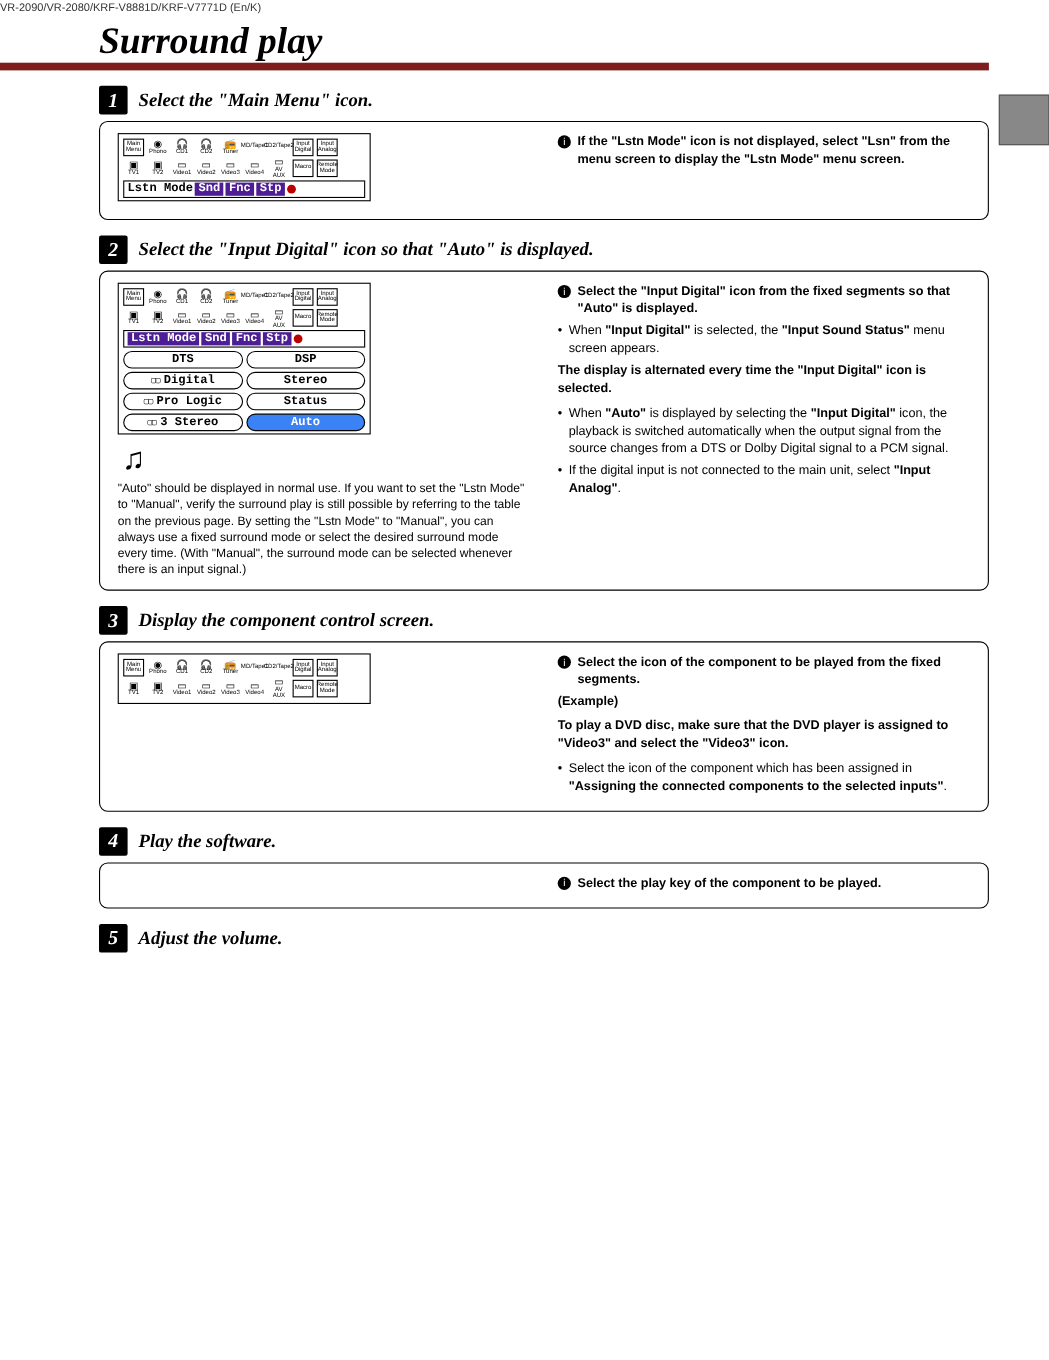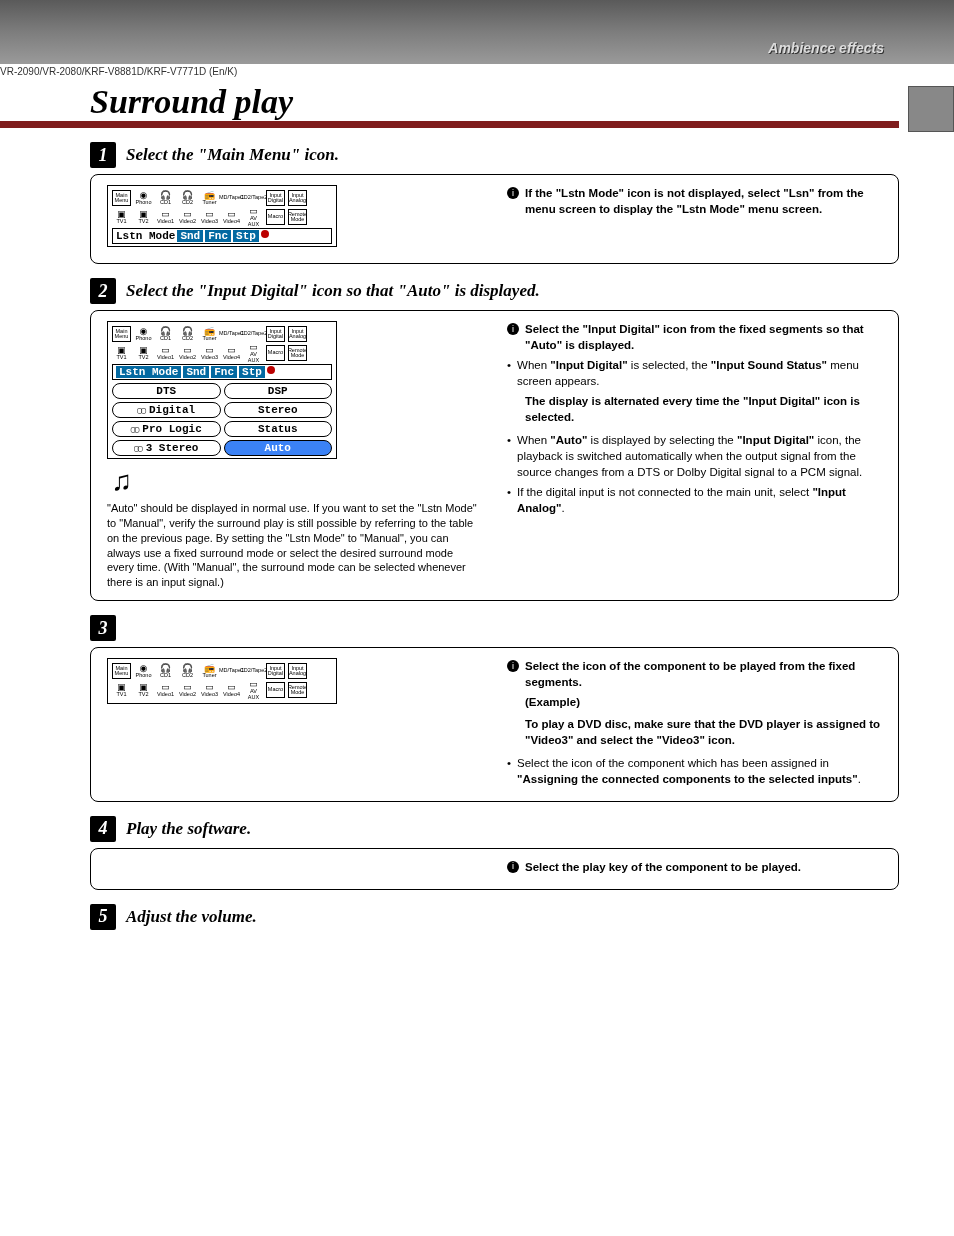--- a/index.html
+++ b/index.html
@@ -57,42 +57,42 @@
   .right-col { flex: 1; font-size: 11.5px; line-height: 1.4; }
   .right-col p { margin-bottom: 6px; }
   .bullet-line { display: flex; gap: 6px; margin-bottom: 4px; }
   .bullet-circ {
     width: 12px; height: 12px; border-radius: 50%; background: #000;
     color: #fff; font-size: 9px; display: inline-flex;
     align-items: center; justify-content: center; flex-shrink: 0; margin-top: 2px;
   }
   .bullet-dot { flex-shrink: 0; margin-top: 0; }
   .bold { font-weight: bold; }
-  .indent { margin-left: 18px; }
+  .indent { }
 
   
   .osd-panel {
     border: 1px solid #000; background: #fff; width: 230px;
     padding: 4px 4px 2px 4px; font-size: 7px; margin-bottom: 6px;
   }
   .icon-row { display: flex; gap: 3px; margin-bottom: 3px; }
   .icon-cell {
     width: 19px; height: 16px; border: 1px solid #000;
     display: flex; flex-direction: column; align-items: center; justify-content: center;
     font-size: 5.5px; line-height: 1; text-align: center;
   }
   .icon-cell.noborder { border: none; }
   .icon-glyph { font-size: 9px; line-height: 1; }
   .menu-bar {
     border: 1px solid #000; padding: 1px 3px; margin-top: 2px;
     font-weight: bold; font-family: "Courier New", monospace; font-size: 11px;
-    display: flex; gap: 2px;
+    display: flex; align-items: center; gap: 2px;
   }
   .menu-bar .inv {
-    background: #0369a1; color: #fff; padding: 0 3px;
+    background: #4c1d95; color: #fff; padding: 0 3px;
   }
   .red-dot {
     width: 8px; height: 8px; background: #b00; border-radius: 50%; display: inline-block;
   }
   .opt-grid {
     display: grid; grid-template-columns: 1fr 1fr; gap: 3px; margin-top: 3px;
     font-family: "Courier New", monospace; font-weight: bold; font-size: 11px;
   }
   .opt-btn {
     border: 1.5px solid #000; border-radius: 9px; text-align: center;
@@ -101,23 +101,20 @@
   .opt-btn.inv { background: #3b82f6; color: #fff; }
   .dolby { font-size: 8px; letter-spacing: -1px; }
   .music-note { font-size: 28px; margin: 6px 0 4px 4px; }
   .note-text { font-size: 11px; line-height: 1.35; }
   .arrow-line { font-weight: bold; margin: 4px 0 6px 30px; }
 </style>
 </head>
 <body>
 
 <div class="page">
-  <div class="header-band">
-    <div class="header-label">Ambience effects</div>
-  </div>
   <div class="model-line">VR-2090/VR-2080/KRF-V8881D/KRF-V7771D (En/K)</div>
   <div class="side-tab"></div>
 
   <h1 class="title">Surround play</h1>
 
   <div class="content">
 
     <div class="step-row">
       <div class="step-num">1</div>
       <div class="step-title">Select the "Main Menu" icon.</div>
@@ -343,20 +340,21 @@
         </div>
         <div class="bullet-line">
           <span class="bullet-dot">•</span>
           <span><span>If the digital input is not connected to the main unit, select </span><span class="bold">"Input Analog"</span><span>.</span></span>
         </div>
       </div>
     </div>
 
     <div class="step-row">
       <div class="step-num">3</div>
+      <div class="step-title">Display the component control screen.</div>
     </div>
     <div class="section-box">
       <div class="left-col">
         <div class="osd-panel">
           <div class="icon-row">
             <div class="icon-cell">
                 <span>Main Menu</span>
               </div>
             <div class="icon-cell noborder">
                 <span class="icon-glyph">◉</span>

